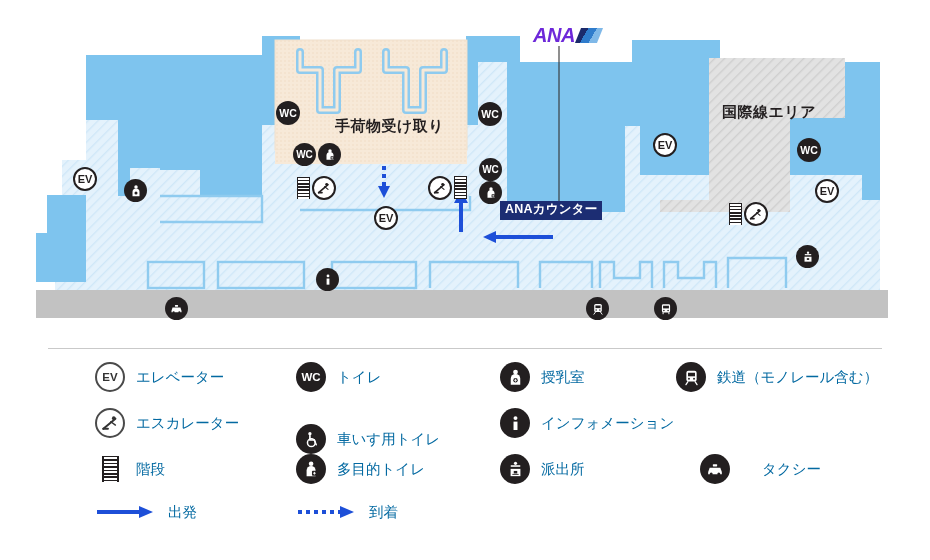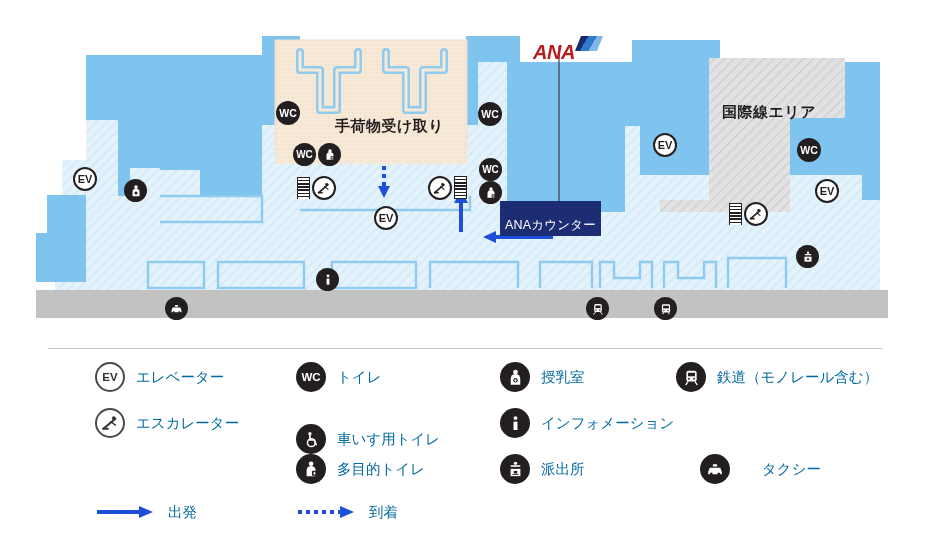--- a/index.html
+++ b/index.html
@@ -29,34 +29,34 @@
 
   
   #ana-logo {
     position: absolute; left: 533px; top: 25px;
     display: flex; align-items: center; gap: 2px;
   }
   #ana-logo .ana-word {
     font-family: "Liberation Sans", sans-serif;
     font-weight: 700; font-style: italic;
     font-size: 20px; letter-spacing: -0.5px;
-    color: #b91c1c; line-height: 1; margin-top: 17px;
+    color: #6d28d9; line-height: 1;
   }
   #ana-logo .ana-swoosh {
     width: 22px; height: 15px; margin-left: 1px;
     background: linear-gradient(100deg,#1b2a6b 0 30%, #2f7ccc 30% 65%, #7fb8e8 65% 100%);
     transform: skewX(-22deg);
   }
 
   
   #ana-counter-chip {
     position: absolute; left: 500px; top: 201px;
     background: #1c2d73; color: #fff;
-    font-size: 12.5px; font-weight: 400;
-    padding: 18px 5px 3px 5px; line-height: 1.1;
+    font-size: 12.5px; font-weight: 700;
+    padding: 2px 5px 3px 5px; line-height: 1.1;
     letter-spacing: .2px; white-space: nowrap;
   }
 
   
   .pin {
     position: absolute;
     border-radius: 50%;
     display: flex; align-items: center; justify-content: center;
     line-height: 1;
   }
@@ -435,20 +435,26 @@
             <circle cx="12" cy="5.2" r="2.5" fill="#fff"></circle>
             <path d="M9.5 9.6h5v10.6h-5z" fill="#fff"></path>
           </svg>
         </span>
         <span class="lg-label">インフォメーション</span>
       </div>
 
     </div>
 
     <div class="legend-row">
+      <div class="legend-item" style="left:95px;top:0;">
+        <span class="lg-icon lg-plain">
+          <span class="lg-stairs"></span>
+        </span>
+        <span class="lg-label">階段</span>
+      </div>
 
       <div class="legend-item" style="left:296px;top:0;">
         <span class="lg-icon lg-dark">
           <svg class="icn" width="19" height="19" viewBox="0 0 24 24">
             <circle cx="11.5" cy="4.8" r="2.9" fill="#fff"></circle>
             <path d="M5.8 20.5v-7.2a5.7 5.7 0 0 1 11.4 0v7.2z" fill="#fff"></path>
             <rect x="12.6" y="13.6" width="6.2" height="6.2" rx="1.1" fill="#231f20"></rect>
             <path d="M15.7 15v3.4M14 16.7h3.4" stroke="#fff" stroke-width="1.2"></path>
           </svg>
         </span>

